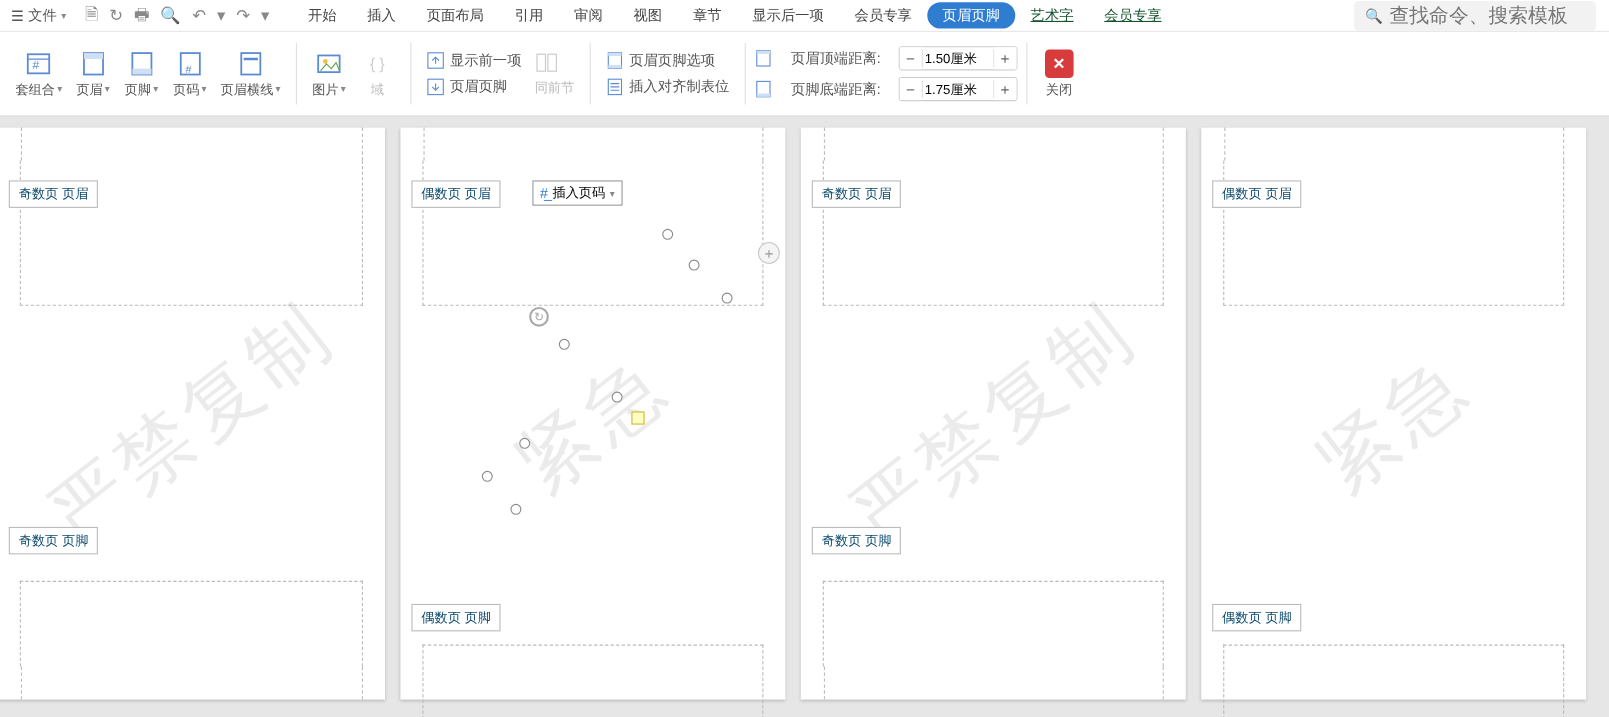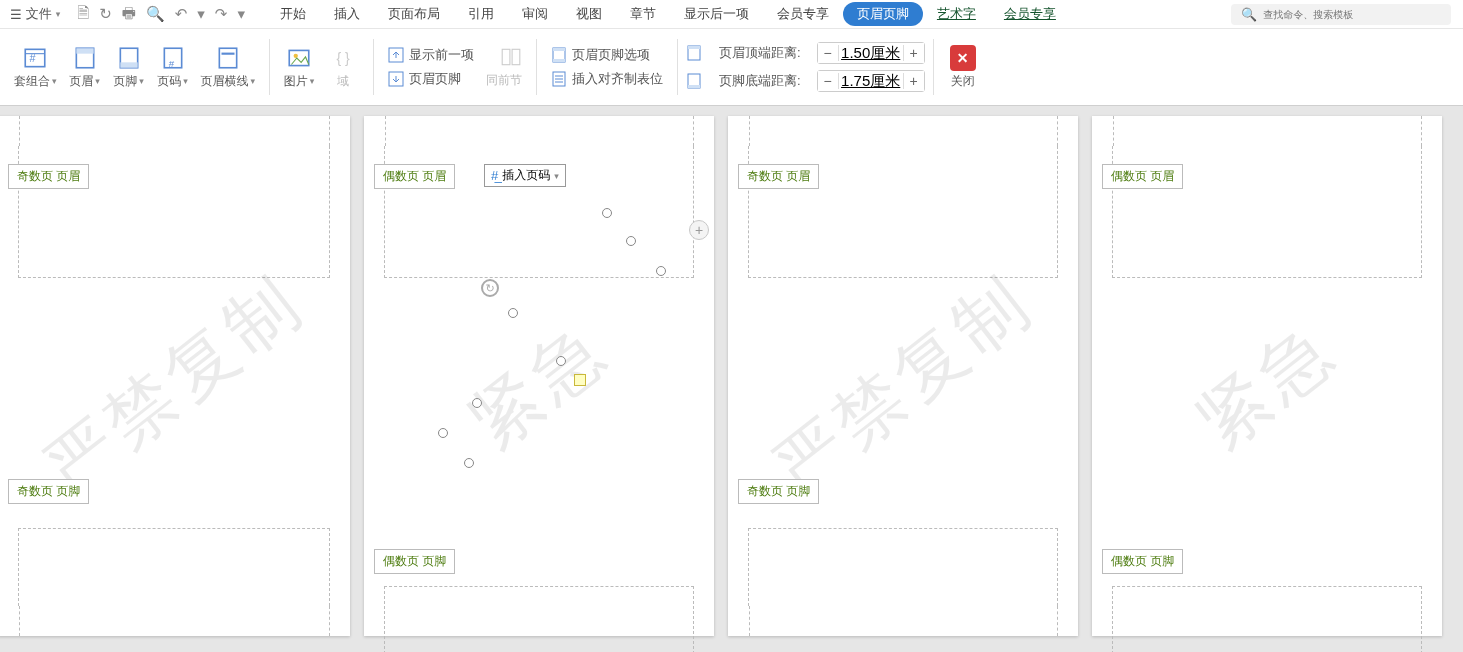--- a/index.html
+++ b/index.html
@@ -8,57 +8,57 @@
 
 .menubar { display: flex; align-items: center; height: 28px; background: #fff; padding: 0 4px; gap: 3px; }
 .menubar .file-btn { display: flex; align-items: center; gap: 4px; padding: 2px 6px; color: #555; cursor: pointer; }
 .menubar .qat { display: flex; align-items: center; gap: 10px; padding: 0 8px; color: #777; }
 .menubar .qat-item { cursor: pointer; font-size: 15px; color: #888; }
 .menubar .tabs { display: flex; align-items: center; gap: 0; margin-left: 10px; }
 .menubar .tab { padding: 4px 14px; color: #444; cursor: pointer; white-space: nowrap; text-align: center; }
 .menubar .tab.active { background: #2f7dd1; color: #fff; border-radius: 12px; padding: 3px 14px; }
 .menubar .tab.accent { color: #14532d; text-decoration: underline; }
 .menubar .search { margin-left: auto; display: flex; align-items: center; background: #f2f2f2; border-radius: 4px; padding: 3px 10px; color: #888; width: 220px; gap: 6px; margin-right: 8px; }
-.menubar .search input { border: none; background: transparent; outline: none; font-size: 10px; color: #666; width: 170px; }
+.menubar .search input { border: none; background: transparent; outline: none; font-size: 18px; color: #666; width: 170px; }
 
 
 .ribbon { display: flex; align-items: stretch; height: 78px; background: #fff; border-top: 1px solid #e6e6e6; border-bottom: 1px solid #cfcfcf; padding: 2px 0; }
 .rgroup { display: flex; align-items: center; padding: 0 8px; position: relative; }
 .rgroup + .rgroup::before { content: ""; position: absolute; left: 0; top: 8px; bottom: 8px; width: 1px; background: #e0e0e0; }
 .rbtn { display: flex; flex-direction: column; align-items: center; justify-content: flex-start; padding: 4px 6px; cursor: pointer; color: #555; min-width: 44px; gap: 2px; }
 .rbtn .ico { width: 28px; height: 26px; display: flex; align-items: center; justify-content: center; }
 .rbtn .lbl { font-size: 12px; display: flex; align-items: center; gap: 2px; white-space: nowrap; }
 .rbtn.disabled { color: #bbb; }
 .rbtn.small { flex-direction: row; min-width: 0; padding: 2px 6px; gap: 4px; width: 100%; }
 .rbtn.small .ico { width: 18px; height: 18px; }
 .vstack { display: flex; flex-direction: column; justify-content: center; gap: 2px; }
 .drop-caret { font-size: 9px; color: #888; }
 
 .distance-row { display: flex; align-items: center; gap: 16px; }
 .distance-row .lbl { font-size: 13px; color: #555; white-space: nowrap; }
 .spin { display: flex; align-items: center; border: 1px solid #ccc; border-radius: 3px; height: 22px; }
 .spin button { width: 20px; height: 20px; border: none; background: #fff; cursor: pointer; color: #666; font-size: 14px; line-height: 1; }
-.spin input { width: 64px; border: none; text-align: center; font-size: 15px; outline: none; padding: 0 2px; text-decoration: underline; }
+.spin input { width: 64px; border: none; font-size: 12px; outline: none; padding: 0 2px; }
 .spin .sep { width: 1px; height: 16px; background: #ddd; }
 
 .close-btn { width: 26px; height: 26px; background: #d83b3b; border-radius: 4px; display: flex; align-items: center; justify-content: center; color: #fff; font-weight: bold; cursor: pointer; font-size: 14px; }
 
 
 .docarea { background: #e6e6e6; height: calc(652px - 28px - 78px); display: flex; gap: 14px; padding: 10px 0 0 0; overflow: hidden; }
 .page { background: #fff; width: 350px; height: 520px; position: relative; box-shadow: 0 1px 3px rgba(0,0,0,0.2); flex-shrink: 0; }
 .page.first { width: 352px; margin-left: -2px; }
 
 .dash-top { position:absolute; left:50px; right:20px; top:30px; bottom:auto; height:132px; border:1px dashed #bbb; border-top:none;}
 .dash-top .riser-l,.dash-top .riser-r{position:absolute;top:-30px;height:30px;width:0;border-left:1px dashed #bbb;}
 .dash-top .riser-r{right:-1px;border-left:none;border-right:1px dashed #bbb;}
 .dash-bot { position:absolute; left:50px; right:20px; bottom:30px; height:78px; border:1px dashed #bbb; border-bottom:none;}
 .dash-bot .riser-l,.dash-bot .riser-r{position:absolute;bottom:-30px;height:30px;width:0;border-left:1px dashed #bbb;}
 .dash-bot .riser-r{right:-1px;border-left:none;border-right:1px dashed #bbb;}
 
-.tag { position: absolute; background: #fff; border: 1px solid #bbb; padding: 3px 8px; font-size: 12px; color: #4d7c0f; }
+.tag { position: absolute; background: #fff; border: 1px solid #bbb; padding: 3px 8px; font-size: 12px; color: #0c4a6e; }
 .tag.header { top: 48px; left: 10px; }
 .tag.footer { bottom: 132px; left: 10px; }
 .page .dash-top.shift{left:20px;}
 .page .dash-bot.shift{left:20px;}
 
 .insert-pagenum { position: absolute; top: 48px; left: 120px; display: flex; align-items: center; background: #fff; border: 1px solid #999; padding: 2px 6px; font-size: 12px; gap: 4px; cursor: pointer; }
 .insert-pagenum .ico { color: #2f7dd1; font-size: 13px; }
 
 .watermark { position: absolute; left: 50%; top: 52%; transform: translate(-50%,-50%) rotate(-38deg); font-size: 70px; color: rgba(0,0,0,0.08); font-family: "KaiTi","STKaiti",serif; white-space: nowrap; pointer-events: none; letter-spacing: 6px; }
 
@@ -208,21 +208,21 @@
         <span class="ico">
             <svg class="ico-svg" viewBox="0 0 18 18">
               <rect x="2" y="2" width="14" height="14" fill="none" stroke="#5b8bd4"></rect>
               <path d="M9 6 L9 12 M6 9 L9 12 L12 9" fill="none" stroke="#5b8bd4"></path>
             </svg>
           </span>
         <span>页眉页脚</span>
       </div>
     </div>
     <div class="vstack">
-      <div class="rbtn small disabled" style="flex-direction:column;align-items:flex-end;">
+      <div class="rbtn small disabled" style="flex-direction:column;align-items:flex-start;">
         <span class="ico" style="width:22px;height:22px;">
             <svg class="ico-svg" viewBox="0 0 20 20">
               <rect x="2" y="3" width="7" height="14" fill="none" stroke="#ccc"></rect>
               <rect x="11" y="3" width="7" height="14" fill="none" stroke="#ccc"></rect>
             </svg>
           </span>
         <span style="font-size:12px;">同前节</span>
       </div>
     </div>
   </div>

